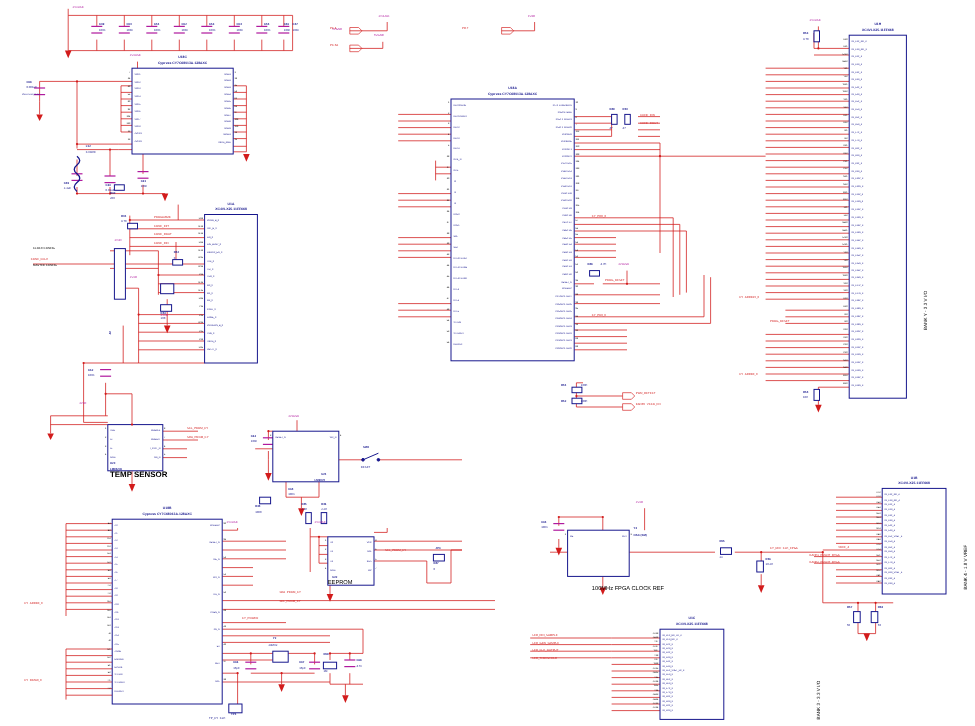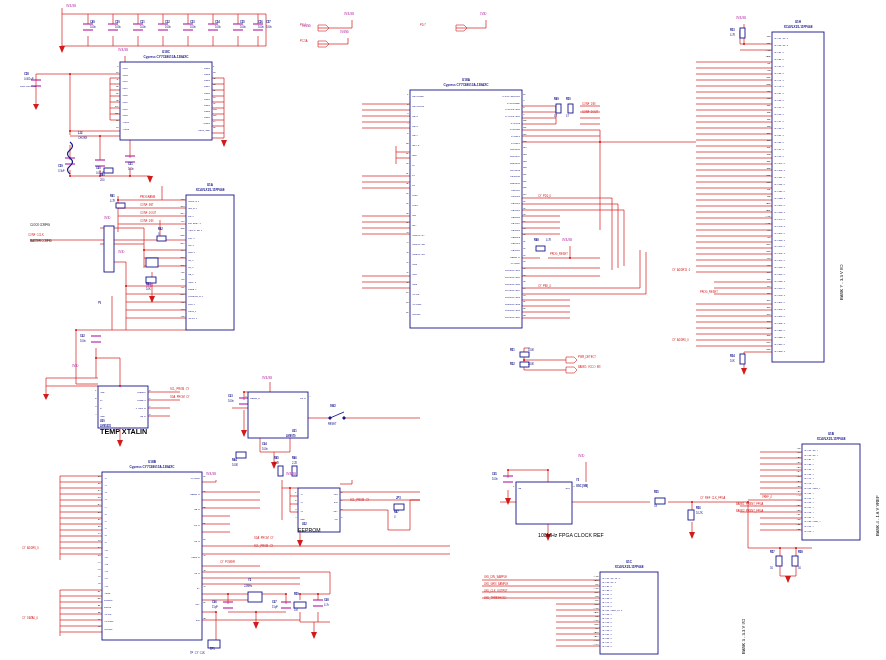--- a/index.html
+++ b/index.html
@@ -552,21 +552,21 @@
         <circle cx="286" cy="594" r="1"></circle>
       <circle cx="300" cy="594" r="1"></circle>
         <circle cx="318" cy="594" r="1"></circle>
       <circle cx="256" cy="612" r="1"></circle>
         <circle cx="216" cy="612" r="1"></circle>
       <circle cx="548" cy="470" r="1"></circle>
         <circle cx="508" cy="470" r="1"></circle>
     </g>
   </svg>
 
-  <div class="lbl blk t7 b" style="left:100px;top:428px;">TEMP XTALIN</div>
+  <div class="lbl blk t7 b" style="left:100px;top:428px;">TEMP SENSOR</div>
   <div class="lbl blk t5" style="left:298px;top:528px;">EEPROM</div>
   <div class="lbl blk t5" style="left:538px;top:533px;">100MHz FPGA CLOCK REF</div>
 
   <div class="lbl blk t4 vert" style="left:840px;top:300px;">BANK Y - 3.3 V I/O</div>
   <div class="lbl blk t4 vert" style="left:876px;top:536px;">BANK 4 - 1.8 V VREF</div>
   <div class="lbl blk t4 vert" style="left:742px;top:654px;">BANK 3 - 3.3 V I/O</div>
 
   <div class="lbl blu t3 b ctr" style="left:130px;top:51px;width:72px;">U18C</div>
   <div class="lbl blu t3 b ctr" style="left:122px;top:56px;width:88px;">Cypress CY7C68013A-128AXC</div>
 

